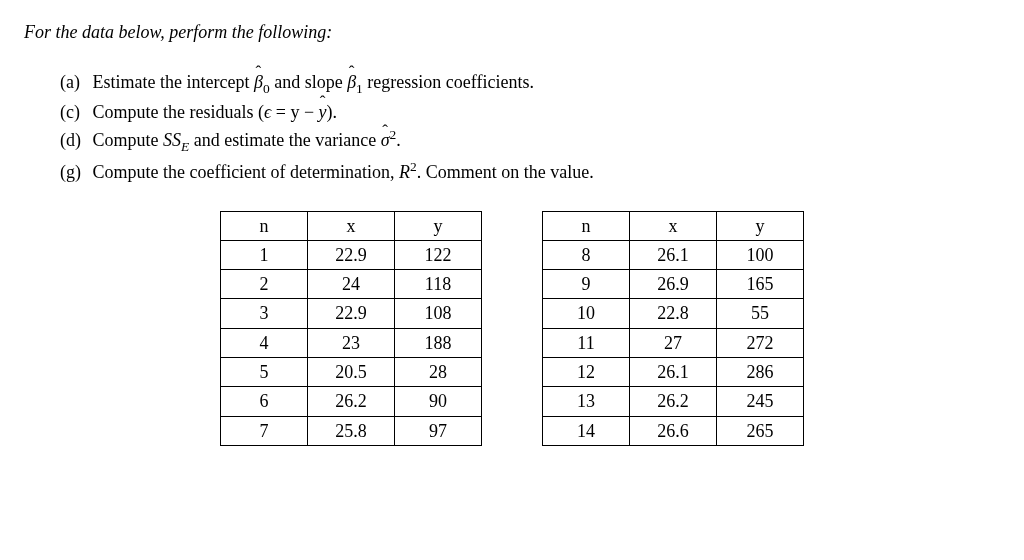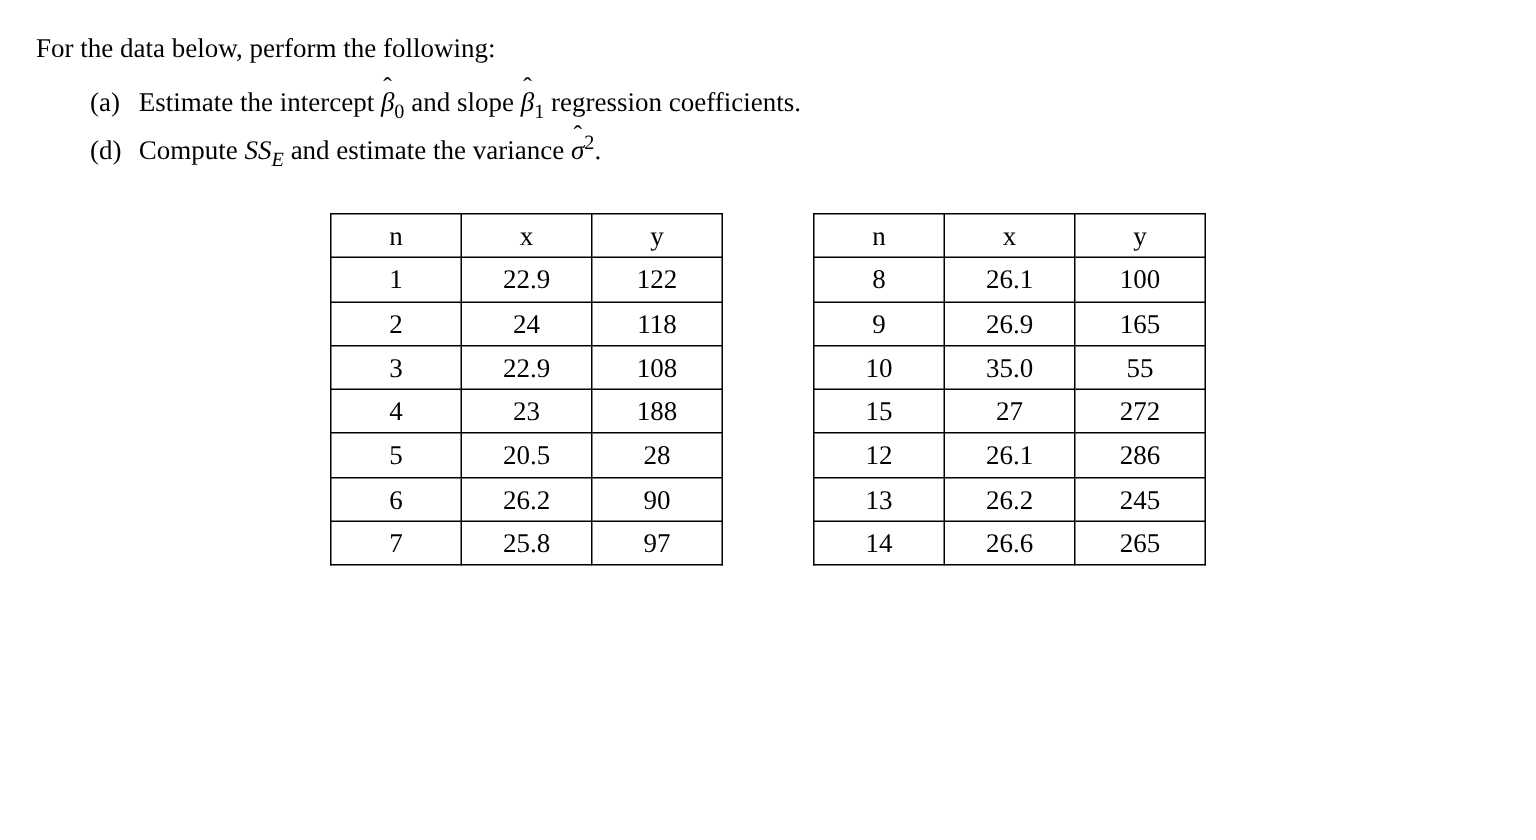--- a/index.html
+++ b/index.html
@@ -6,21 +6,21 @@
     margin: 0;
     padding: 20px 24px;
     font-family: "Times New Roman", Times, serif;
     font-size: 18px;
     color: #000;
     background: #fff;
     line-height: 1.35;
     width: 1024px;
     box-sizing: border-box;
   }
-  .prompt { margin-bottom: 12px; }
+  .prompt { margin-bottom: 26px; font-style: italic; }
   .parts { padding-left: 36px; }
   .part { margin-bottom: 2px; }
   .part .lbl { display: inline-block; width: 28px; }
   .sub { vertical-align: sub; font-size: 0.75em; }
   .sup { vertical-align: super; font-size: 0.75em; }
   .hat { position: relative; display: inline-block; font-style: italic; }
   .hat::before {
     content: "ˆ";
     position: absolute;
     left: 50%;
@@ -56,28 +56,36 @@
 <div class="prompt">For the data below, perform the following:</div>
 
 <div class="parts">
 
   <div class="part">
     <span class="lbl">(a)</span>
     <span>Estimate the intercept </span><span class="hat">β</span><span class="sub">0</span><span> and slope </span><span class="hat">β</span><span class="sub">1</span><span> regression coefficients.</span>
   </div>
 
 
+  <div class="part">
+    <span class="lbl">(c)</span>
+    <span>Compute the residuals (</span><span class="ital">ϵ</span><span> = y − </span><span class="hat">y</span><span>).</span>
+  </div>
 
   <div class="part">
     <span class="lbl">(d)</span>
     <span>Compute </span><span class="ital">SS</span><span class="sub ital">E</span><span> and estimate the variance </span><span class="hat">σ</span><span class="sup">2</span><span>.</span>
   </div>
 
 
 
+  <div class="part">
+    <span class="lbl">(g)</span>
+    <span>Compute the coefficient of determination, </span><span class="ital">R</span><span class="sup">2</span><span>. Comment on the value.</span>
+  </div>
 
 </div>
 
 <div class="tables">
   <table>
     <thead>
       <tr>
         <th>n</th>
         <th>x</th>
         <th>y</th>
@@ -135,25 +143,25 @@
           <td>26.1</td>
           <td>100</td>
         </tr>
         <tr>
           <td>9</td>
           <td>26.9</td>
           <td>165</td>
         </tr>
         <tr>
           <td>10</td>
-          <td>35.0</td>
+          <td>22.8</td>
           <td>55</td>
         </tr>
         <tr>
-          <td>15</td>
+          <td>11</td>
           <td>27</td>
           <td>272</td>
         </tr>
         <tr>
           <td>12</td>
           <td>26.1</td>
           <td>286</td>
         </tr>
         <tr>
           <td>13</td>

